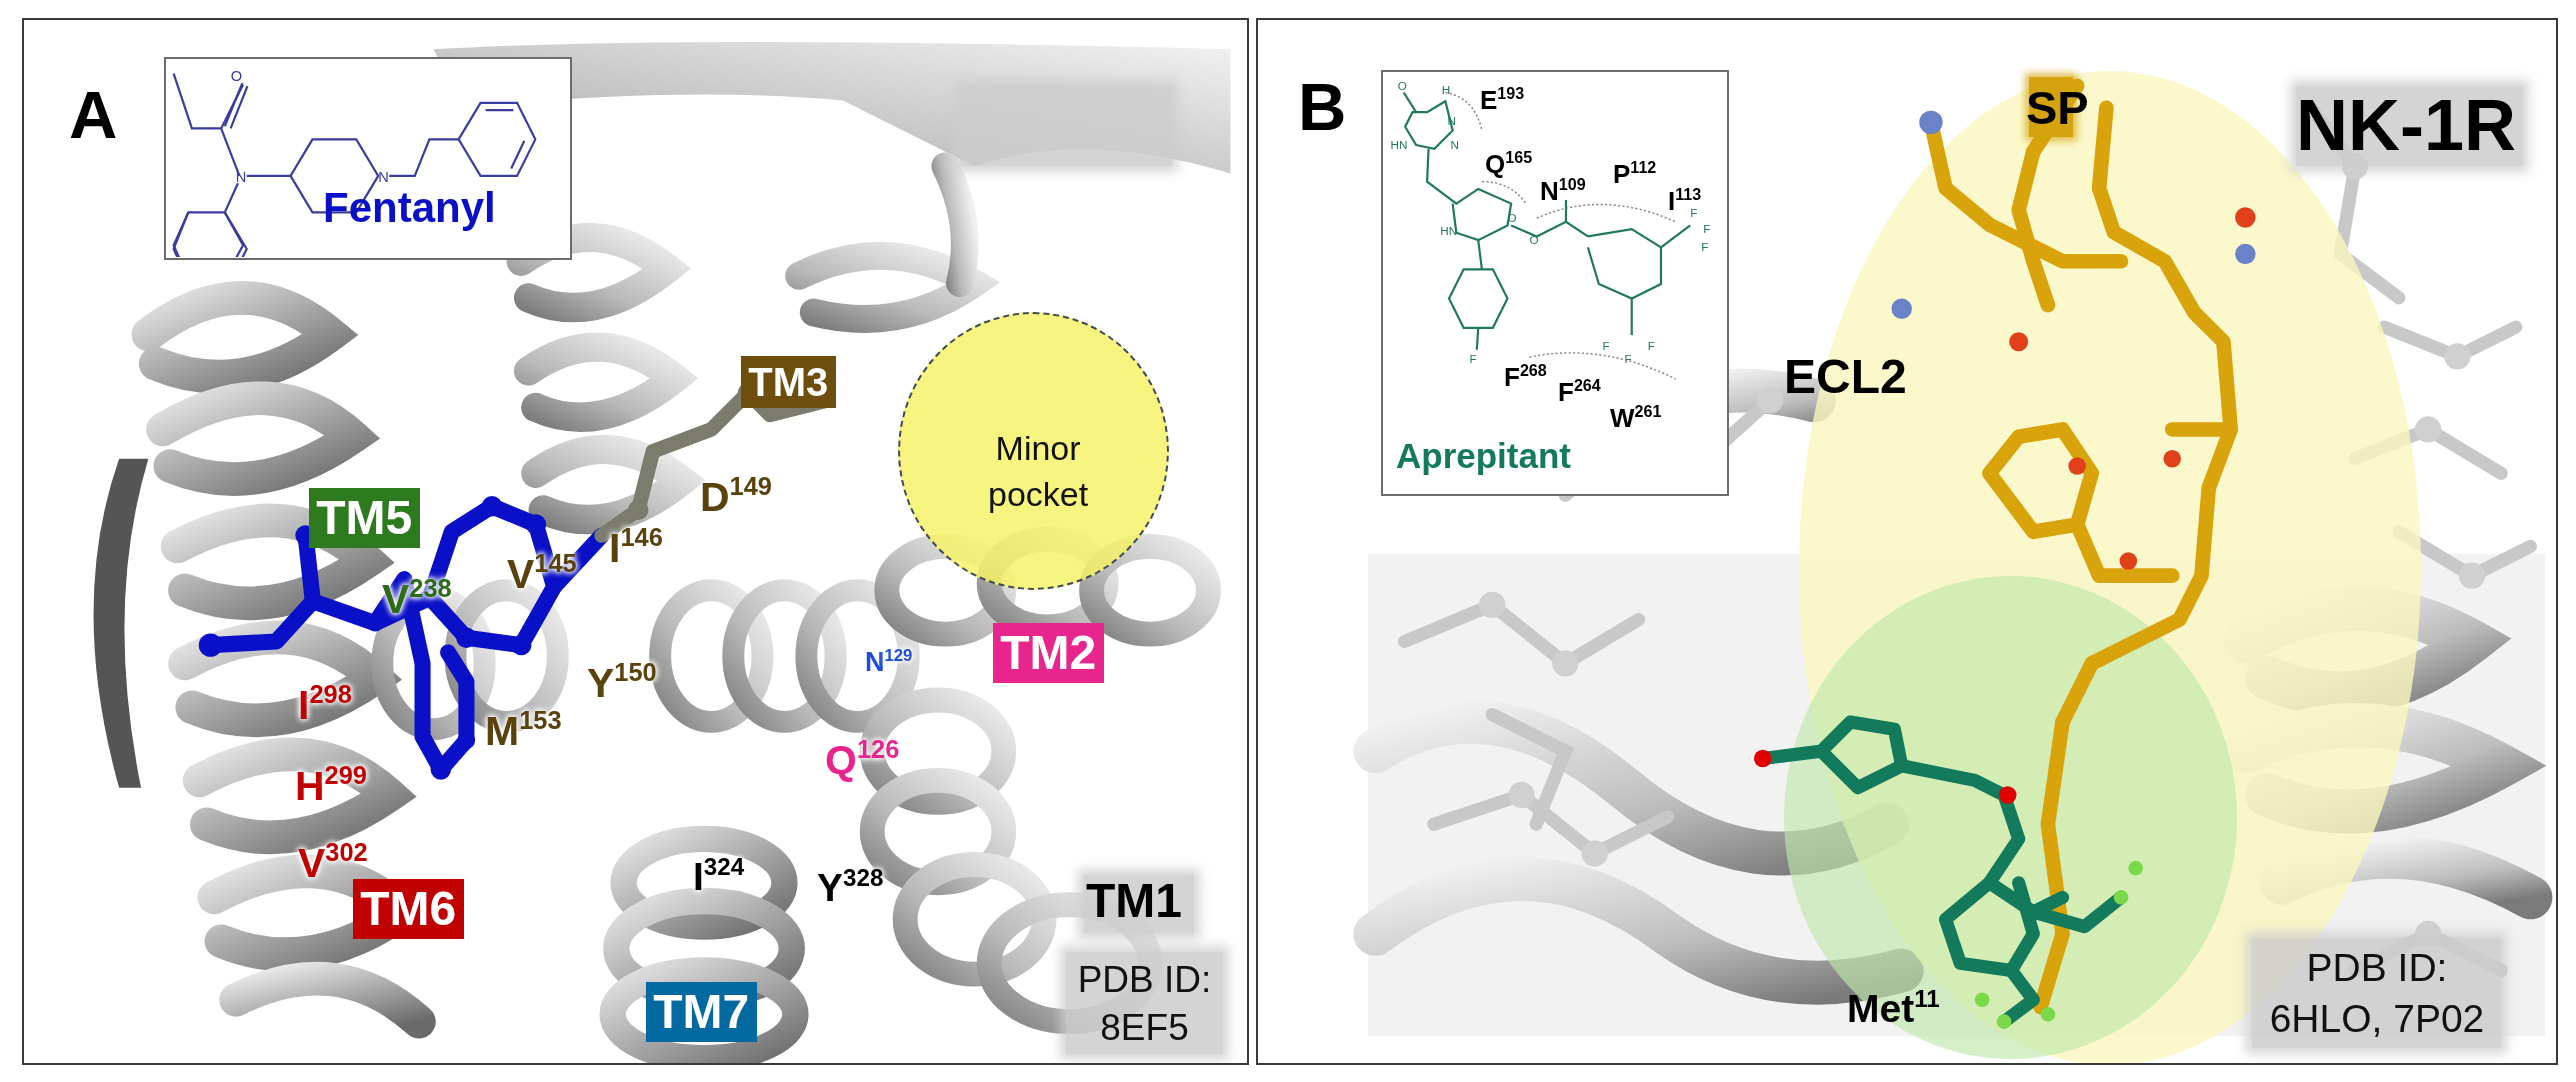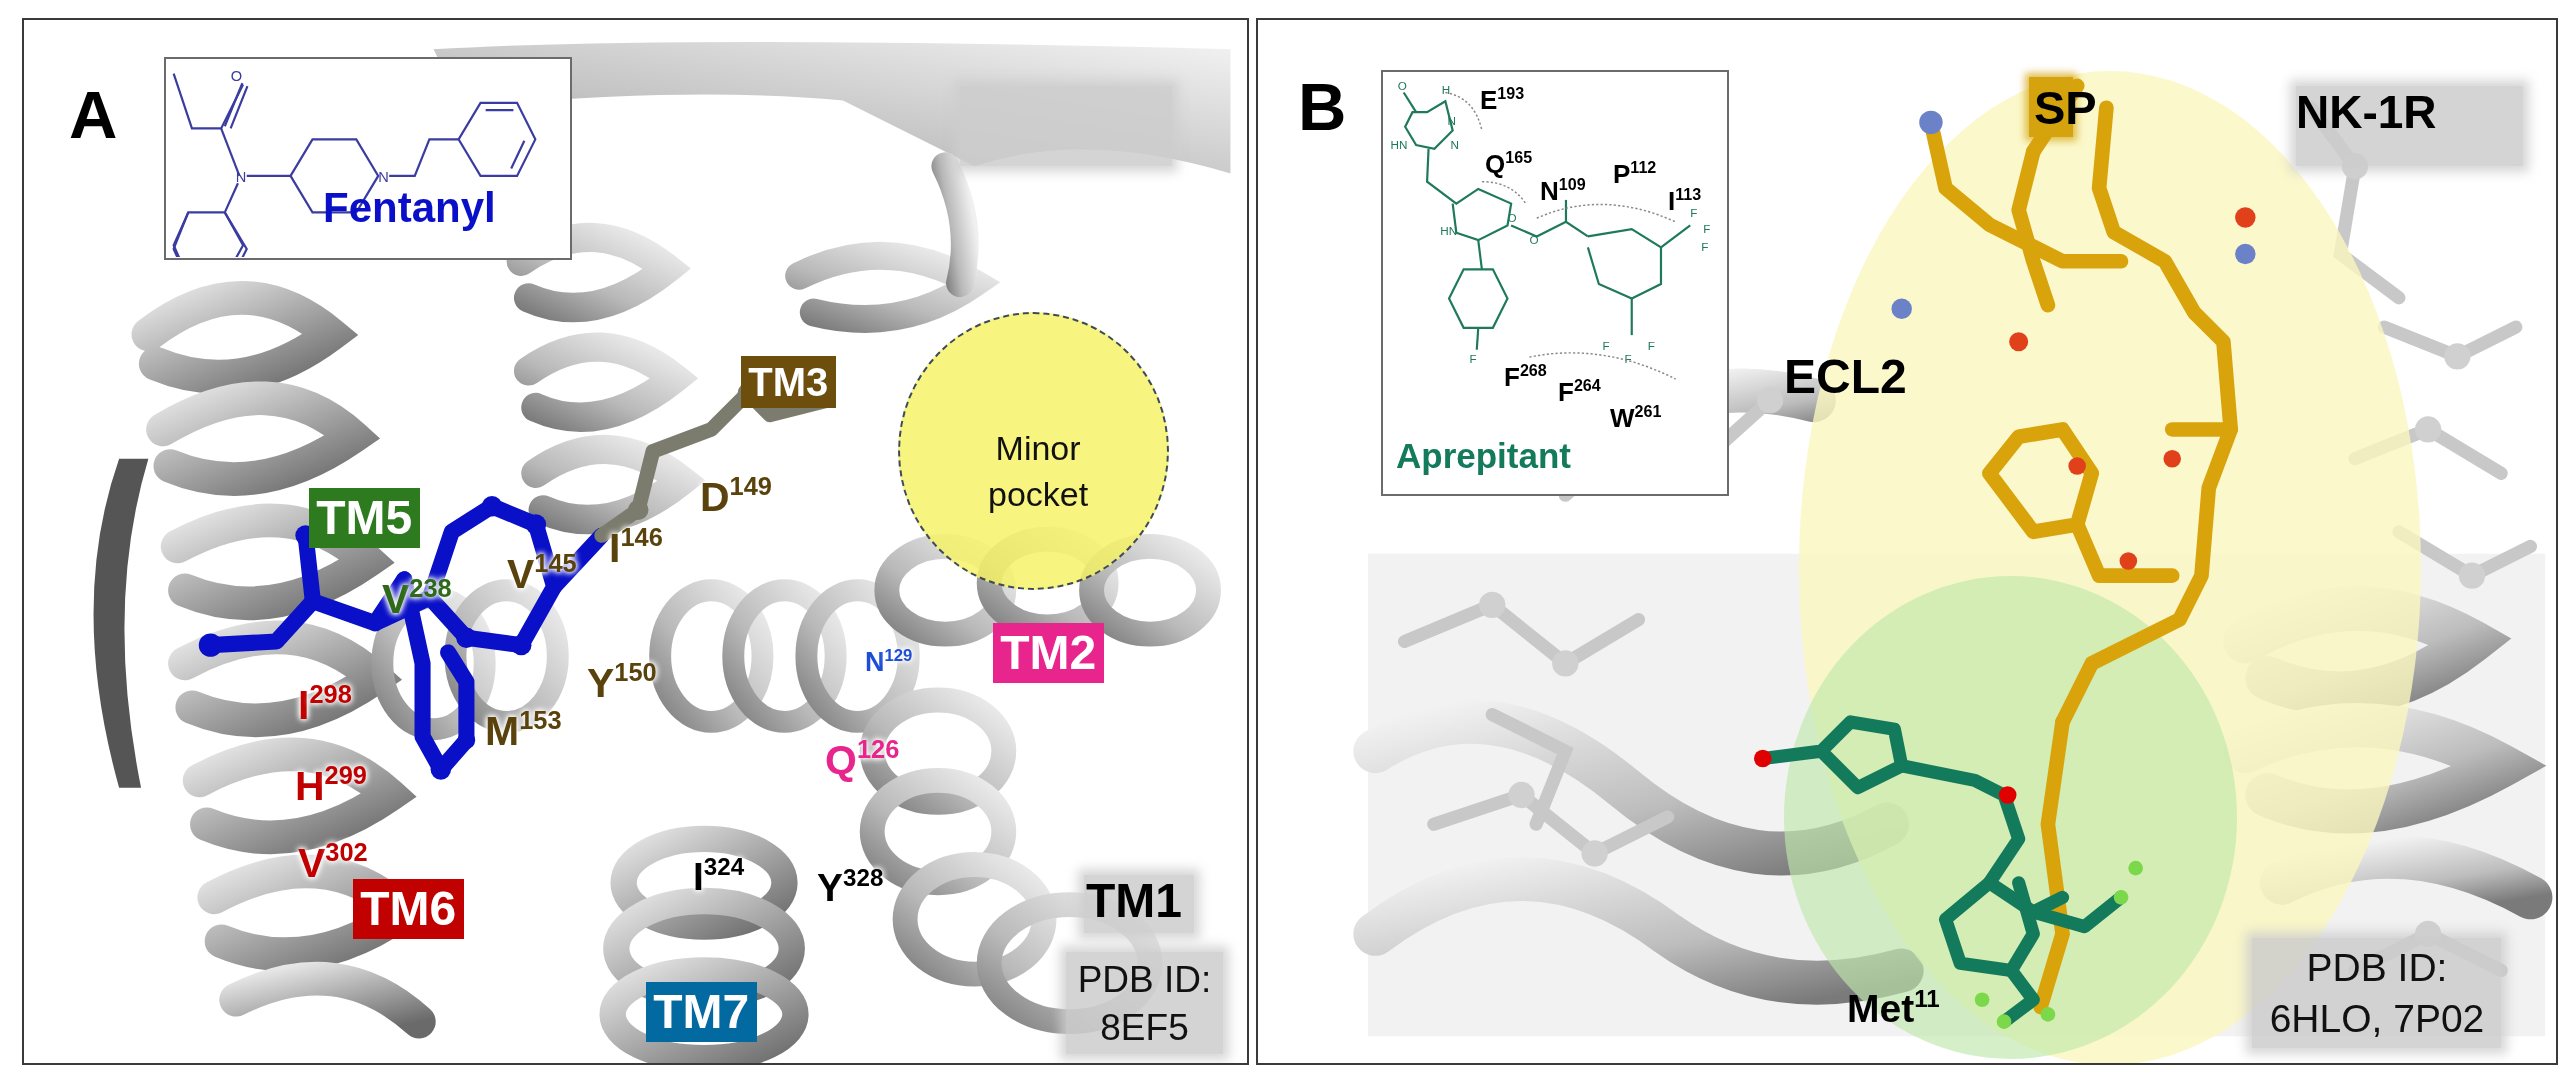--- a/index.html
+++ b/index.html
@@ -313,24 +313,24 @@
     <div class="lbl" style="left:157px; top:106px; font-size:26px; color:#000;"><span>N</span><sup>109</sup></div>
     <div class="lbl" style="left:230px; top:89px; font-size:26px; color:#000;"><span>P</span><sup>112</sup></div>
     <div class="lbl" style="left:285px; top:116px; font-size:26px; color:#000;"><span>I</span><sup>113</sup></div>
     <div class="lbl" style="left:121px; top:292px; font-size:26px; color:#000;"><span>F</span><sup>268</sup></div>
     <div class="lbl" style="left:175px; top:307px; font-size:26px; color:#000;"><span>F</span><sup>264</sup></div>
     <div class="lbl" style="left:227px; top:333px; font-size:26px; color:#000;"><span>W</span><sup>261</sup></div>
     <div class="lbl" style="left:13px; top:366px; font-size:35px; color:#147a5c;">Aprepitant</div>
   </div>
 
   <div class="abs" style="left:771px; top:57px; width:44px; height:60px; background:#d4a30e; box-shadow:0 0 7.3px 4.4px rgba(212,163,14,0.7);"></div>
-  <div class="lbl" style="left:768px; top:64px; font-size:47px; color:#000;padding-left:8px;">SP</div>
+  <div class="lbl" style="left:768px; top:64px; font-size:47px; color:#000;">SP</div>
 
   <div class="soft-box" style="left:1038px; top:66px; width:227px; height:80px;"></div>
-  <div class="lbl" style="left:1038px; top:69px; font-size:46px; color:#000;">NK-1R</div>
+  <div class="lbl" style="left:1038px; top:69px; font-size:72px; color:#000;">NK-1R</div>
 
   <div class="lbl" style="left:526px; top:333px; font-size:48px; color:#000;">ECL2</div>
 
   <div class="lbl" style="left:589px; top:969px; font-size:39px; color:#000;">
     <span>Met</span><sup>11</sup>
   </div>
 
   <div class="soft-box" style="left:994px; top:918px; width:249px; height:110px;"></div>
   <div class="lbl" style="left:991px; top:923px; width:256px; font-size:39px; font-weight:normal; color:#111; text-align:center; line-height:1.3;">
     <div>PDB ID:</div>

